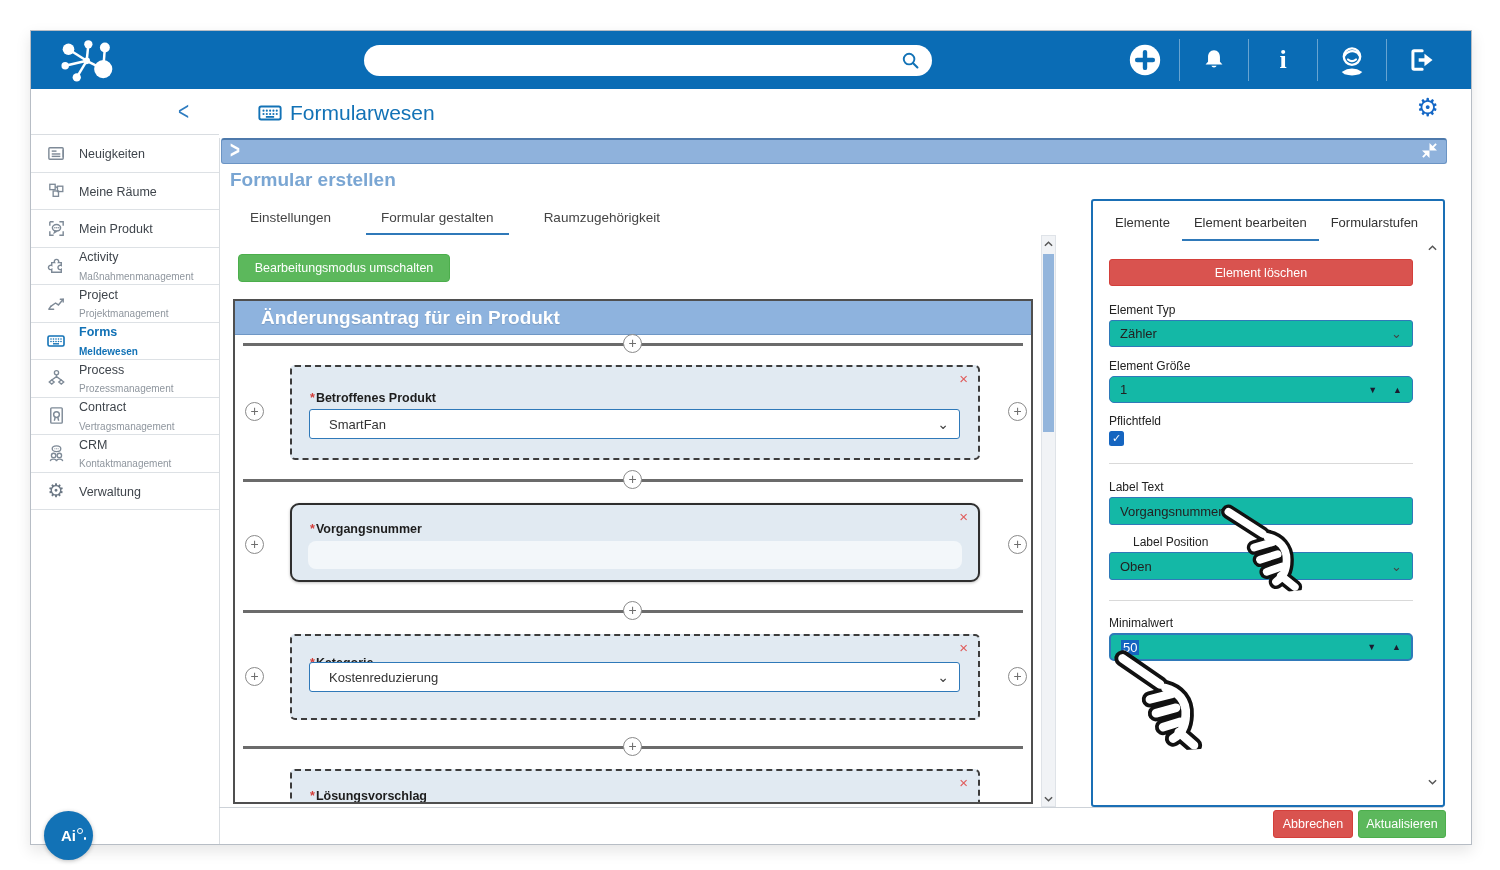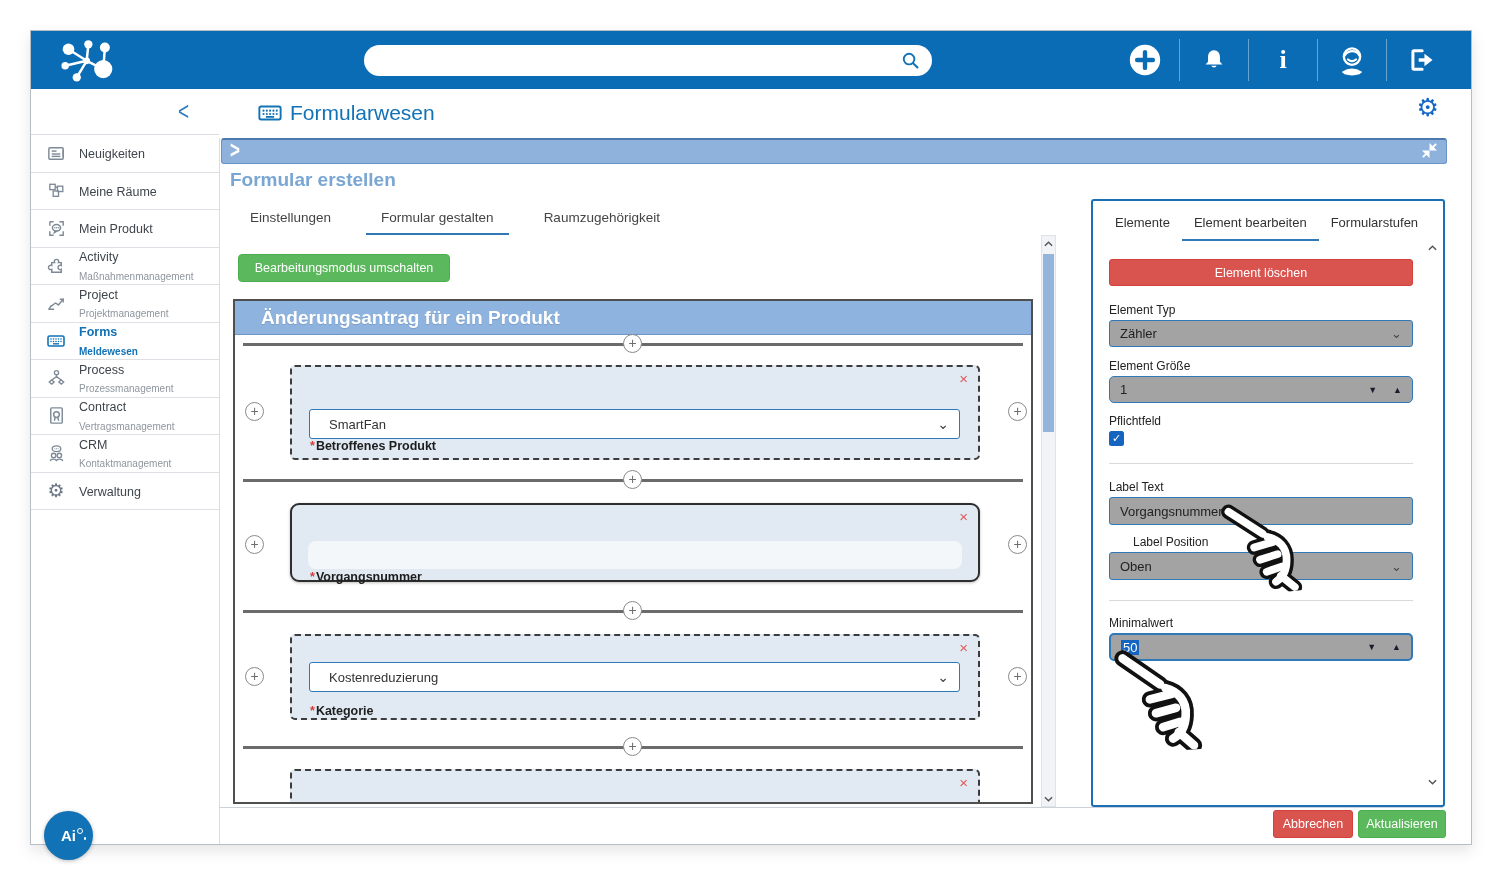--- a/index.html
+++ b/index.html
@@ -53,41 +53,41 @@
                color:#fff;font-size:19px;font-weight:bold;text-shadow:0 1px 1px rgba(0,0,0,.12);}
   .sep{position:absolute;left:8px;right:8px;height:20px;}
   .sep:before{content:"";position:absolute;left:0;right:0;top:9px;height:2.5px;background:#6b6b6b;}
   .plus-circle{position:absolute;width:19px;height:19px;border:1px solid #8a8a8a;border-radius:50%;background:#fff;color:#6d6d6d;
                font-size:14px;line-height:17px;text-align:center;cursor:pointer;box-sizing:border-box;z-index:2;}
   .sep .plus-circle{left:50%;margin-left:-10px;top:0;}
   .el-block{position:absolute;left:55px;width:690px;background:#e1eaf2;box-sizing:border-box;border-radius:5px;}
   .el-block.dashed{border:2px dashed #3c3c3c;}
   .el-block.selected{border:2.5px solid #2e2e2e;border-radius:9px;box-shadow:0 1px 3px rgba(0,0,0,.25);}
   .el-remove{position:absolute;right:10px;top:4px;color:#e05c5c;font-size:15px;cursor:pointer;line-height:1;}
-  .el-label{position:absolute;left:18px;font-size:12.5px;font-weight:bold;color:#1d1d1d;margin-top:48px;}
+  .el-label{position:absolute;left:18px;font-size:12.5px;font-weight:bold;color:#1d1d1d;}
   .req{color:#d43f3a;margin-right:1px;}
   .el-select{position:absolute;left:17px;right:18px;height:30px;background:#fff;border:1.5px solid #2f79b9;border-radius:3px;
              display:flex;align-items:center;font-size:13px;color:#333;padding:0 10px 0 19px;box-sizing:border-box;cursor:pointer;}
   .el-select .chev{margin-left:auto;font-size:14px;color:#444;}
   .el-input{position:absolute;left:16px;right:16px;height:28px;background:#f3f7fa;border-radius:8px;}
   .side-plus-left{left:10px;}
   .side-plus-right{left:773px;}
   
   .mid-scroll{position:absolute;left:1010px;top:204px;width:15px;height:572px;background:#f1f3f6;border:1px solid #dfe3e8;box-sizing:border-box;}
   .ms-arrow{position:absolute;left:0;width:13px;height:15px;display:flex;align-items:center;justify-content:center;cursor:pointer;}
   .ms-thumb{position:absolute;left:1px;top:18px;width:11px;height:178px;background:#93b5dc;cursor:pointer;}
   
   .panel{position:absolute;left:1060px;top:168px;width:354px;height:608px;border:2px solid #1a6fb5;border-radius:3px;background:#fff;box-sizing:border-box;}
   .p-tabs{position:absolute;left:10px;top:8px;display:flex;}
   .p-tab{position:relative;padding:6px 12px 11px 12px;font-size:13px;color:#333;cursor:pointer;white-space:nowrap;}
   .p-tab.active:after{content:"";position:absolute;left:0;right:0;bottom:0;height:2.5px;background:#2f79b9;}
   .p-del{position:absolute;left:16px;top:58px;width:304px;height:27px;background:#d9534f;border:1px solid #d43f3a;border-radius:3px;
          color:#fff;font-size:12.5px;display:flex;align-items:center;justify-content:center;cursor:pointer;box-sizing:border-box;}
   .p-label{position:absolute;left:16px;font-size:12px;color:#222;}
-  .p-field{position:absolute;left:16px;width:304px;height:27px;border:1.5px solid #2f79b9;border-radius:3px;background:#a3a3a3;
+  .p-field{position:absolute;left:16px;width:304px;height:27px;border:1.5px solid #2f79b9;border-radius:3px;background:#14b8a6;
            display:flex;align-items:center;font-size:13px;color:#222;padding:0 10px;box-sizing:border-box;cursor:pointer;}
   .p-field .chev{margin-left:auto;font-size:13px;color:#444;}
   .p-field.spinner{border-radius:5px;}
   .spin-btns{margin-left:auto;display:flex;gap:16px;font-size:9px;color:#1b1b2f;}
   .spin-btns span{cursor:pointer;}
   .p-field input{border:none;outline:none;font-size:13px;color:#222;flex:1;font-family:inherit;background:transparent;padding:0;}
   .p-check{position:absolute;left:16px;width:15px;height:15px;background:#1565c0;border-radius:2.5px;color:#fff;font-size:11px;
            display:flex;align-items:center;justify-content:center;cursor:pointer;}
   .p-div{position:absolute;left:16px;width:304px;height:1px;background:#d9d9d9;}
   .sel-chip{background:#1565c0;color:#fff;padding:0 2px;}

